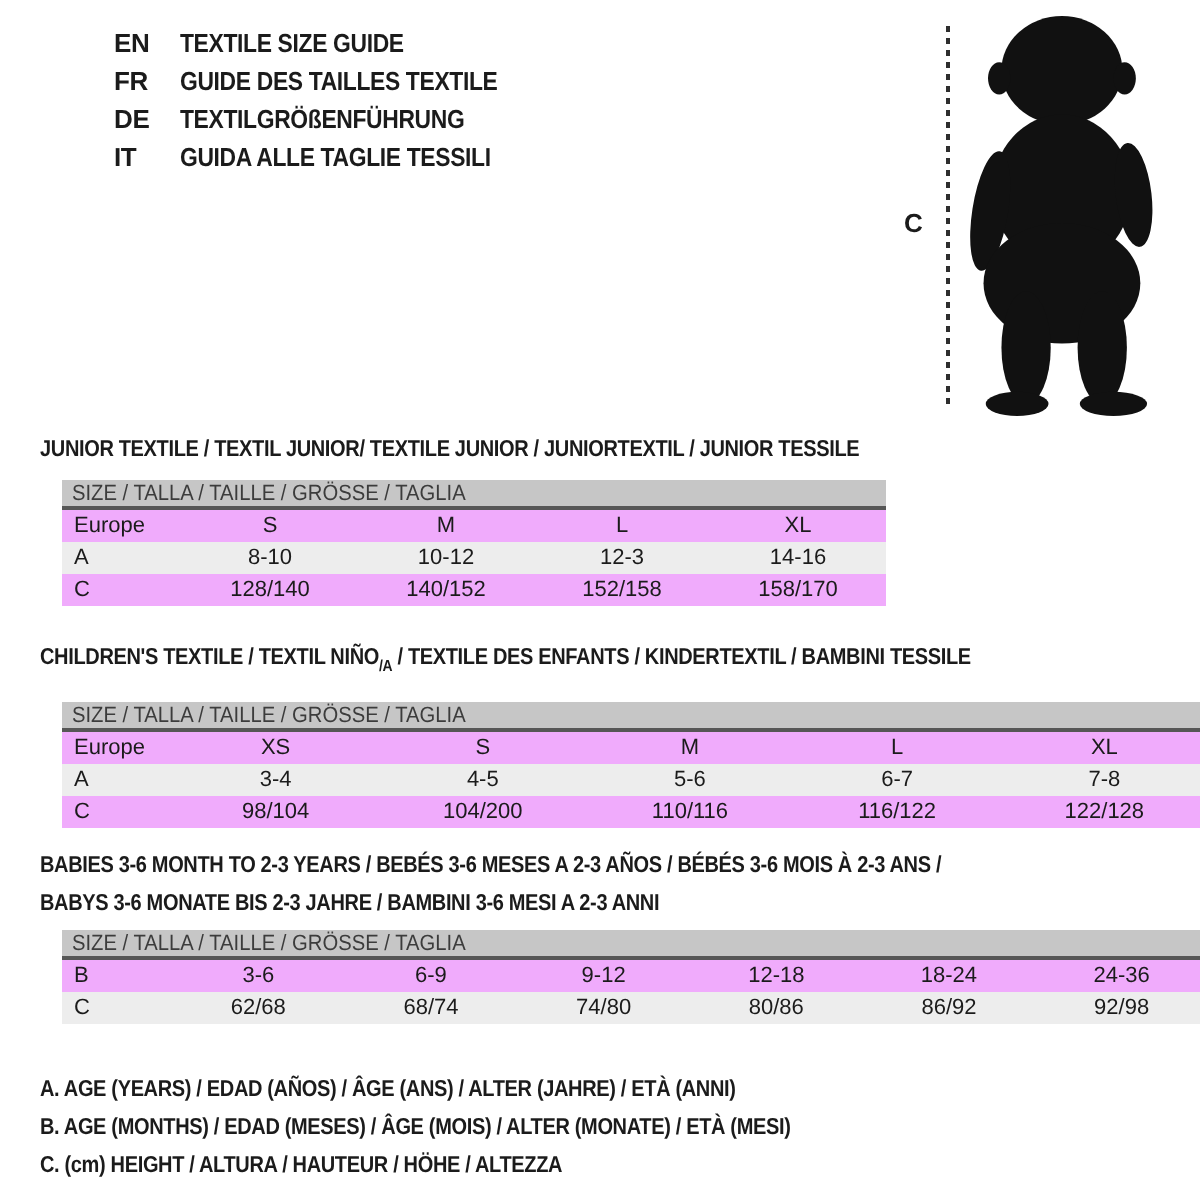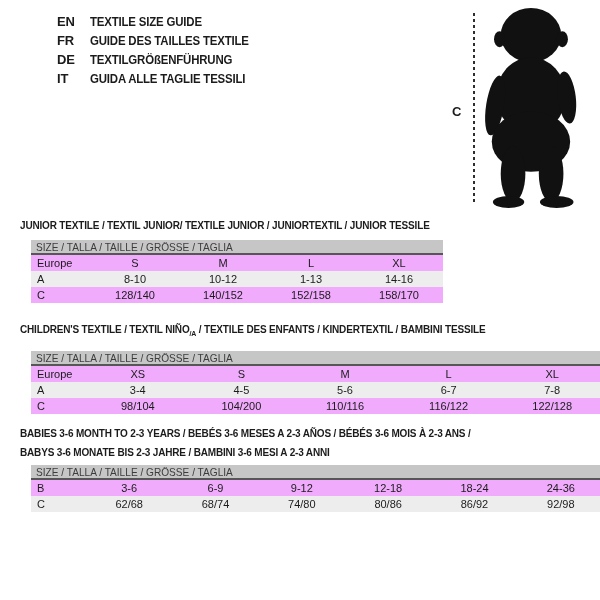--- a/index.html
+++ b/index.html
@@ -91,21 +91,21 @@
       <span class="lab lab-60">Europe</span>
       <span class="c">S</span>
       <span class="c">M</span>
       <span class="c">L</span>
       <span class="c">XL</span>
     </div>
     <div class="trow striped">
       <span class="lab lab-60">A</span>
       <span class="c">8-10</span>
       <span class="c">10-12</span>
-      <span class="c">1-13</span>
+      <span class="c">12-3</span>
       <span class="c">14-16</span>
     </div>
     <div class="trow">
       <span class="lab lab-60">C</span>
       <span class="c">128/140</span>
       <span class="c">140/152</span>
       <span class="c">152/158</span>
       <span class="c">158/170</span>
     </div>
   </div>
@@ -162,14 +162,19 @@
       <span class="lab lab-55">C</span>
       <span class="c">62/68</span>
       <span class="c">68/74</span>
       <span class="c">74/80</span>
       <span class="c">80/86</span>
       <span class="c">86/92</span>
       <span class="c">92/98</span>
     </div>
   </div>
 
+  <div class="footnotes">
+    <div class="footnote cond">A. AGE (YEARS) / EDAD (AÑOS) / ÂGE (ANS) / ALTER (JAHRE) / ETÀ (ANNI)</div>
+    <div class="footnote cond">B. AGE (MONTHS) / EDAD (MESES) / ÂGE (MOIS) / ALTER (MONATE) / ETÀ (MESI)</div>
+    <div class="footnote cond">C. (cm) HEIGHT / ALTURA / HAUTEUR / HÖHE / ALTEZZA</div>
+  </div>
 
 </div>
 
 </body></html>

